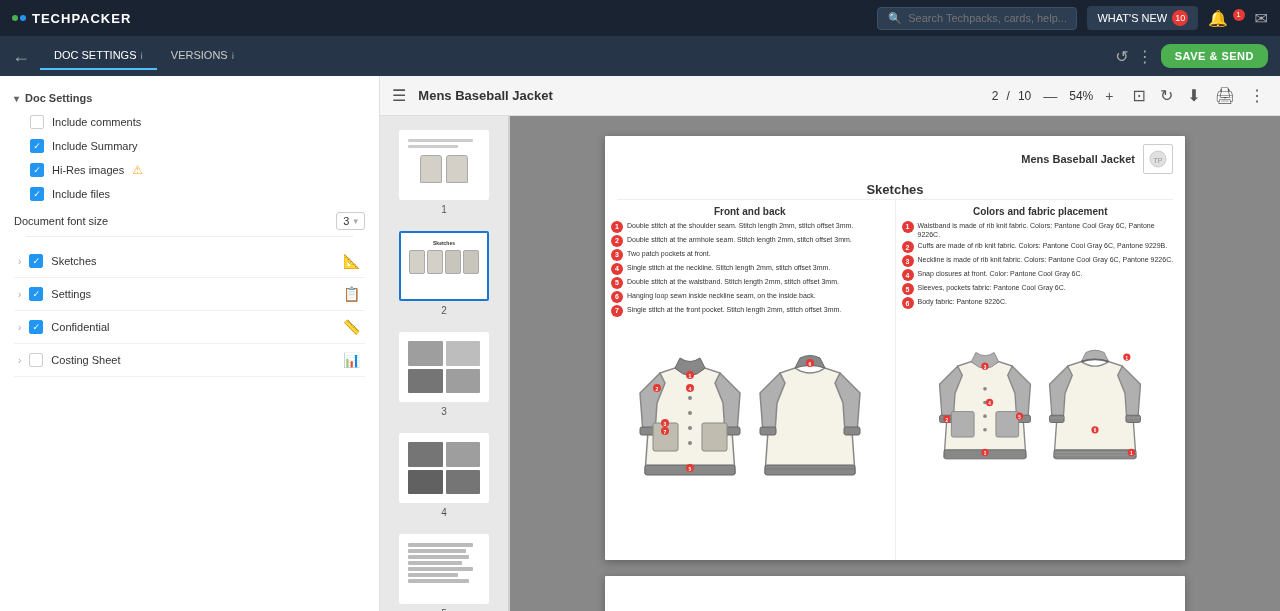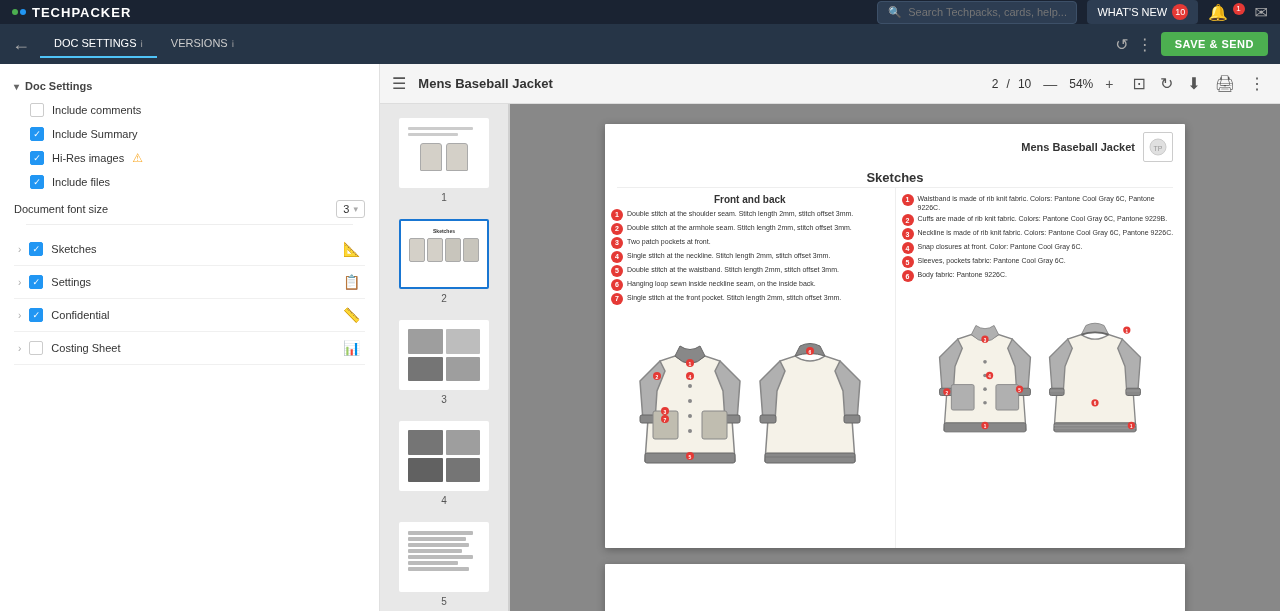--- a/index.html
+++ b/index.html
@@ -1,21 +1,21 @@
 <!DOCTYPE html>
 <html><head>
   <meta charset="utf-8">
   <style>
     * { box-sizing: border-box; margin: 0; padding: 0; }
     body { font-family: -apple-system, BlinkMacSystemFont, 'Segoe UI', sans-serif; font-size: 12px; background: #f0f0f0; display: flex; flex-direction: column; height: 611px; overflow: hidden; }
 
     
     .navbar {
       background: #1a2332;
-      height: 24px;
+      height: 36px;
       display: flex;
       align-items: center;
       padding: 0 12px;
       justify-content: space-between;
       flex-shrink: 0;
     }
     .navbar-left { display: flex; align-items: center; gap: 8px; }
     .navbar-logo { display: flex; align-items: center; gap: 6px; }
     .logo-icon { display: flex; gap: 2px; }
     .logo-dot { width: 6px; height: 6px; border-radius: 50%; }
@@ -92,21 +92,21 @@
       align-items: center;
       gap: 4px;
     }
     .doc-tab.active { color: white; border-bottom: 2px solid #4fc3f7; }
     .doc-tab-info { color: #aaa; font-size: 9px; }
     .toolbar2-right { display: flex; align-items: center; gap: 8px; }
     .save-send-btn {
       background: #4caf50;
       color: white;
       border: none;
-      border-radius: 4px;
+      border-radius: 9px;
       padding: 6px 14px;
       font-size: 11px;
       font-weight: 600;
       cursor: pointer;
       letter-spacing: 0.5px;
     }
 
     
     .main-content {
       display: flex;
@@ -743,20 +743,21 @@
 
                   <line x1="10" y1="136" x2="100" y2="136" stroke="#666" stroke-width="0.5"></line>
 
                   <circle cx="55" cy="30" r="4" fill="#e53935"></circle>
                     <text x="55" y="33" text-anchor="middle" font-size="5" fill="white" font-weight="bold">6</text>
                 </svg>
               </div>
             </div>
 
             <div class="sketches-right">
+              <div class="sketch-col-title">Colors and fabric placement</div>
               <ul class="annotation-list">
                 <li class="annotation-item">
                   <span class="ann-num">1</span>
                   <span>Waistband is made of rib knit fabric. Colors: Pantone Cool Gray 6C, Pantone 9226C.</span>
                 </li>
                 <li class="annotation-item">
                   <span class="ann-num">2</span>
                   <span>Cuffs are made of rib knit fabric. Colors: Pantone Cool Gray 6C, Pantone 9229B.</span>
                 </li>
                 <li class="annotation-item">

